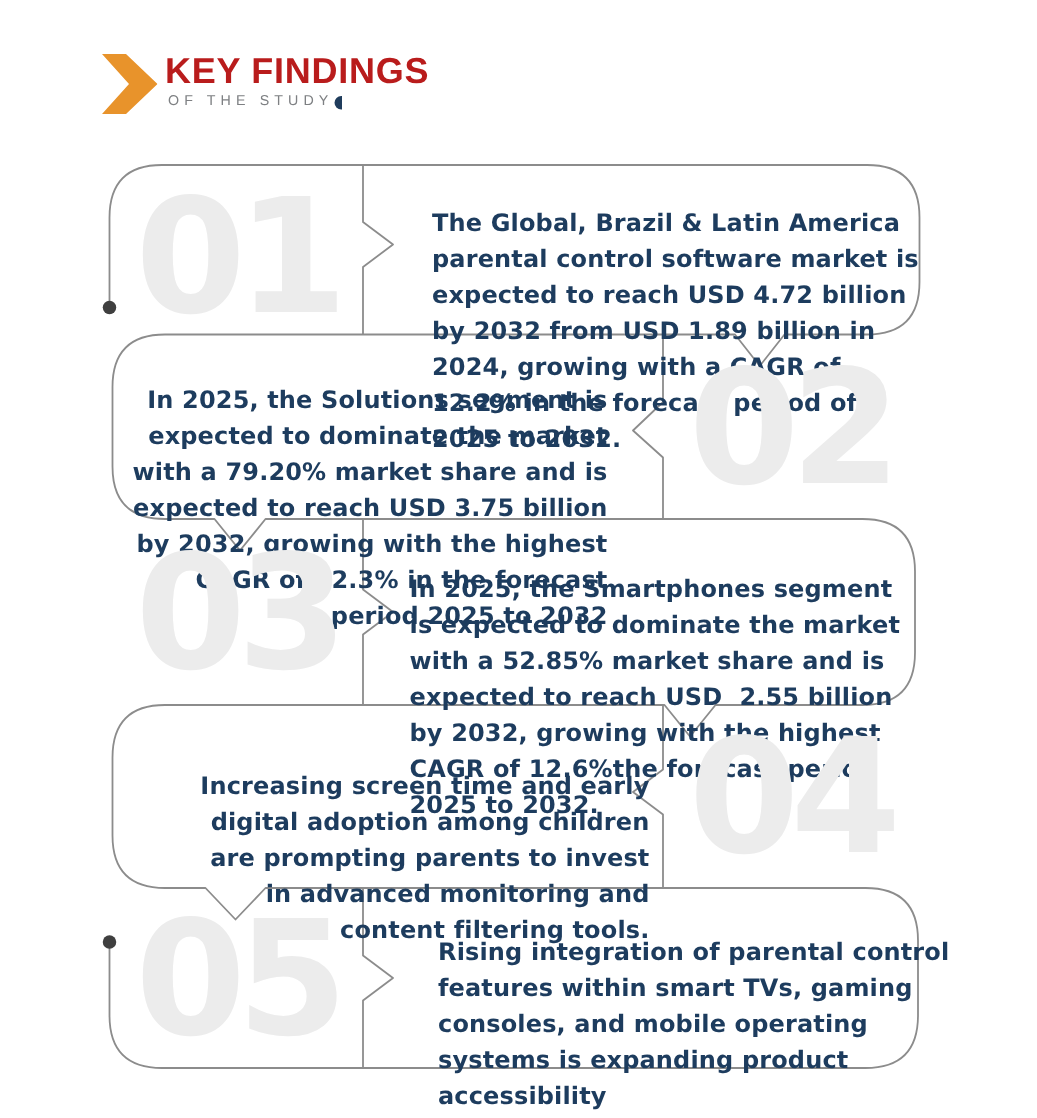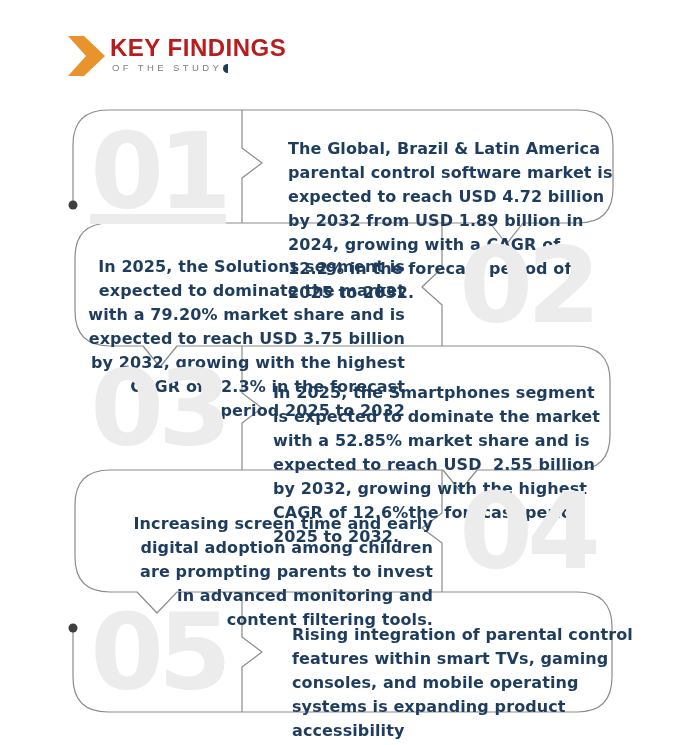--- a/index.html
+++ b/index.html
@@ -102,21 +102,21 @@
 
     <path d="M 442 470 L 442 513 L 422 528 L 442 543 L 442 592" fill="none" stroke="#8c8c8c" stroke-width="1.2" stroke-linejoin="round"></path>
 
     <path d="M 242 592 L 242 637 L 262 652 L 242 667 L 242 712" fill="none" stroke="#8c8c8c" stroke-width="1.2" stroke-linejoin="round"></path>
 
     <circle cx="73" cy="205" r="4.5" fill="#3f3f3f"></circle>
     <circle cx="73" cy="628" r="4.5" fill="#3f3f3f"></circle>
   </svg>
 
   <div>
-    <div class="ghost-num num-col-left" style="top:110px;height:124px;text-decoration:underline;">01</div>
+    <div class="ghost-num num-col-left" style="top:110px;height:124px;">01</div>
     <div class="finding-text align-left t1">The Global, Brazil &amp; Latin America parental control software market is expected to reach USD 4.72 billion by 2032 from USD 1.89 billion in 2024, growing with a CAGR of 12.2% in the forecast period of 2025 to 2032.</div>
   </div>
 
   <div>
     <div class="ghost-num num-col-right" style="top:226px;height:120px;">02</div>
     <div class="finding-text align-right t2">In 2025, the Solutions segment is expected to dominate the market with a 79.20% market share and is expected to reach USD 3.75 billion by 2032, growing with the highest CAGR of 12.3% in the forecast period 2025 to 2032</div>
   </div>
 
   <div>
     <div class="ghost-num num-col-left" style="top:348px;height:122px;">03</div>

